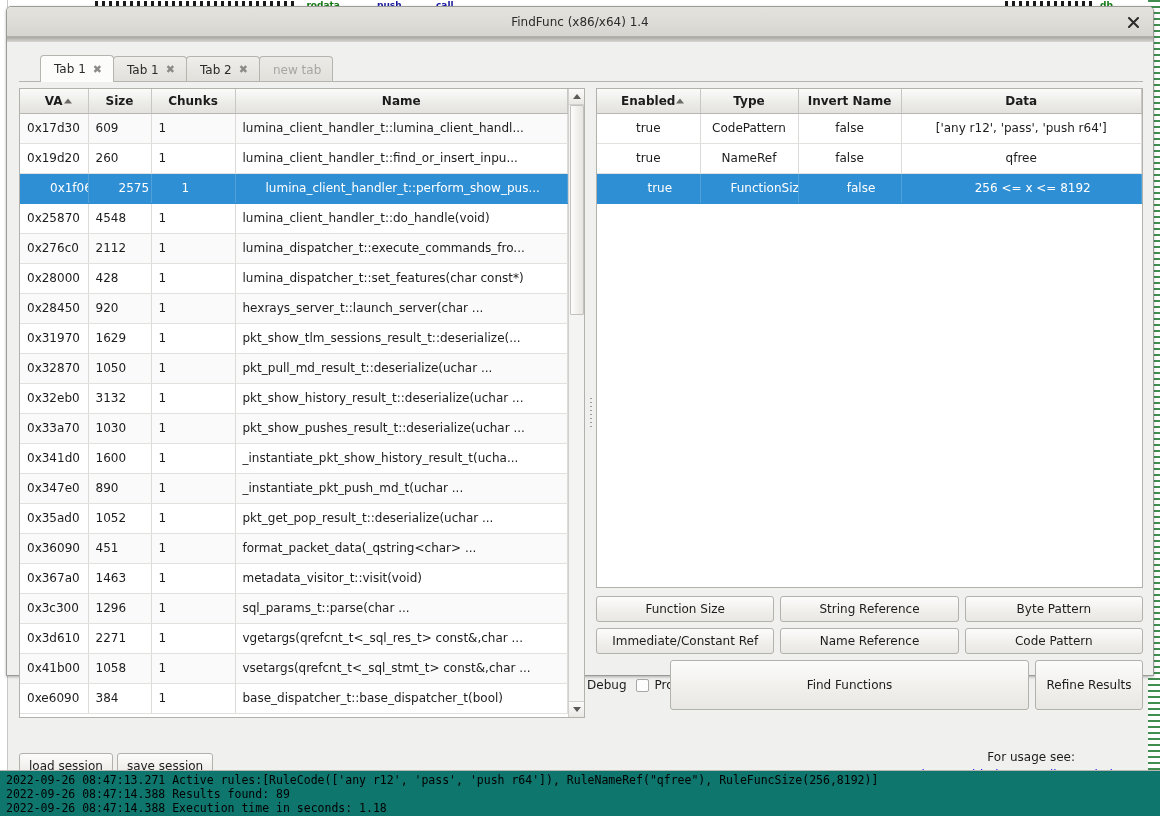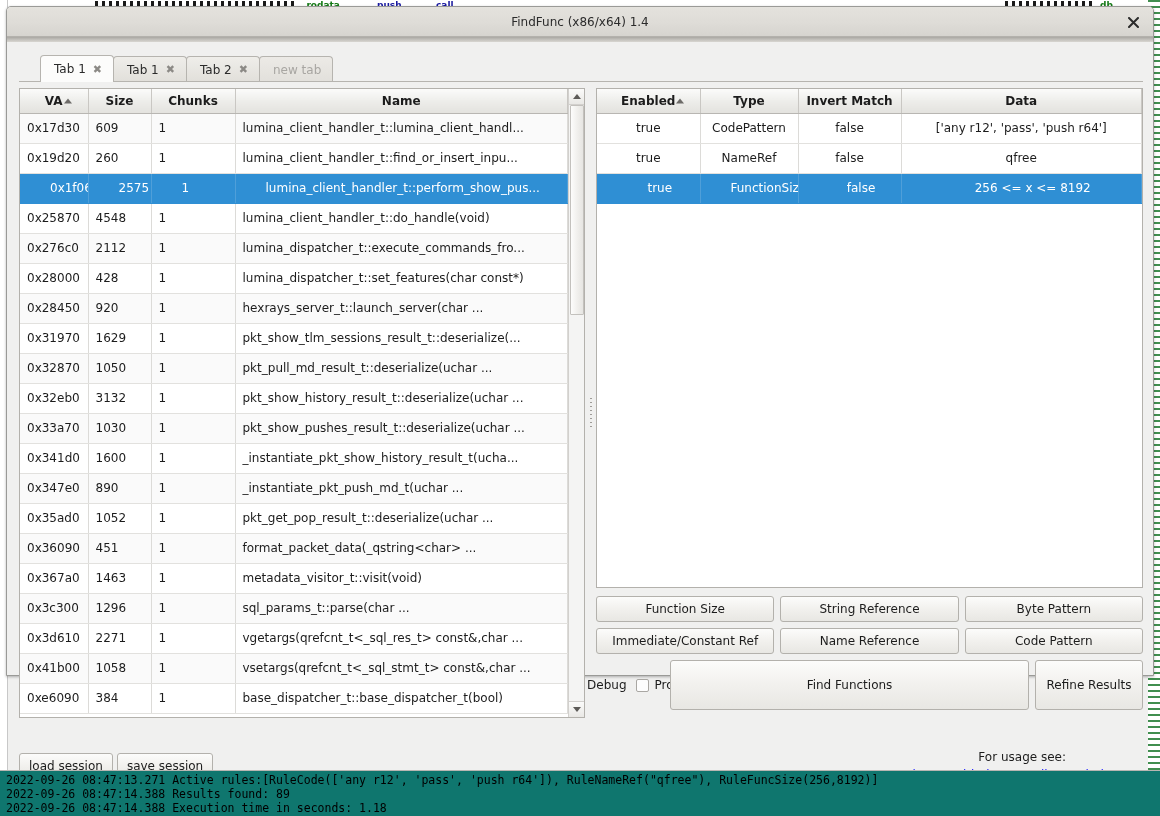--- a/index.html
+++ b/index.html
@@ -272,21 +272,21 @@
     width: 13px; height: 13px; flex: 0 0 13px;
     background: #fdfdfd;
     border: 1px solid #a9a7a3;
     border-radius: 2px;
   }
   #find-btn { flex: 1 1 auto; height: 50px; }
   #refine-btn { width: 108px; flex: 0 0 108px; height: 50px; }
 
   
   #footer {
-    position: absolute; left: 12px; right: 21px; top: 704px;
+    position: absolute; left: 12px; right: 12px; top: 704px;
     height: 40px;
     display: flex; align-items: center;
   }
   #sess-btns { display: flex; gap: 4px; }
   .sbtn {
     height: 26px;
     padding: 0 9px;
     background: linear-gradient(180deg,#fcfcfb 0%, #f2f1ee 48%, #e8e7e3 100%);
     border: 1px solid #b3b1ac;
     border-radius: 3px;
@@ -542,21 +542,21 @@
                 <col class="w-inv">
                 <col>
             </colgroup>
             <thead>
               <tr>
                 <th>
                   <span>Enabled</span>
                   <span class="sort-arrow"></span>
                 </th>
                 <th>Type</th>
-                <th>Invert Match</th>
+                <th>Invert Name</th>
                 <th>Data</th>
               </tr>
             </thead>
             <tbody id="rules-body">
                 <tr class="even">
                   <td class="c-center">true</td>
                   <td class="c-center">CodePattern</td>
                   <td class="c-center">false</td>
                   <td class="c-center">['any r12', 'pass', 'push r64']</td>
                 </tr>

